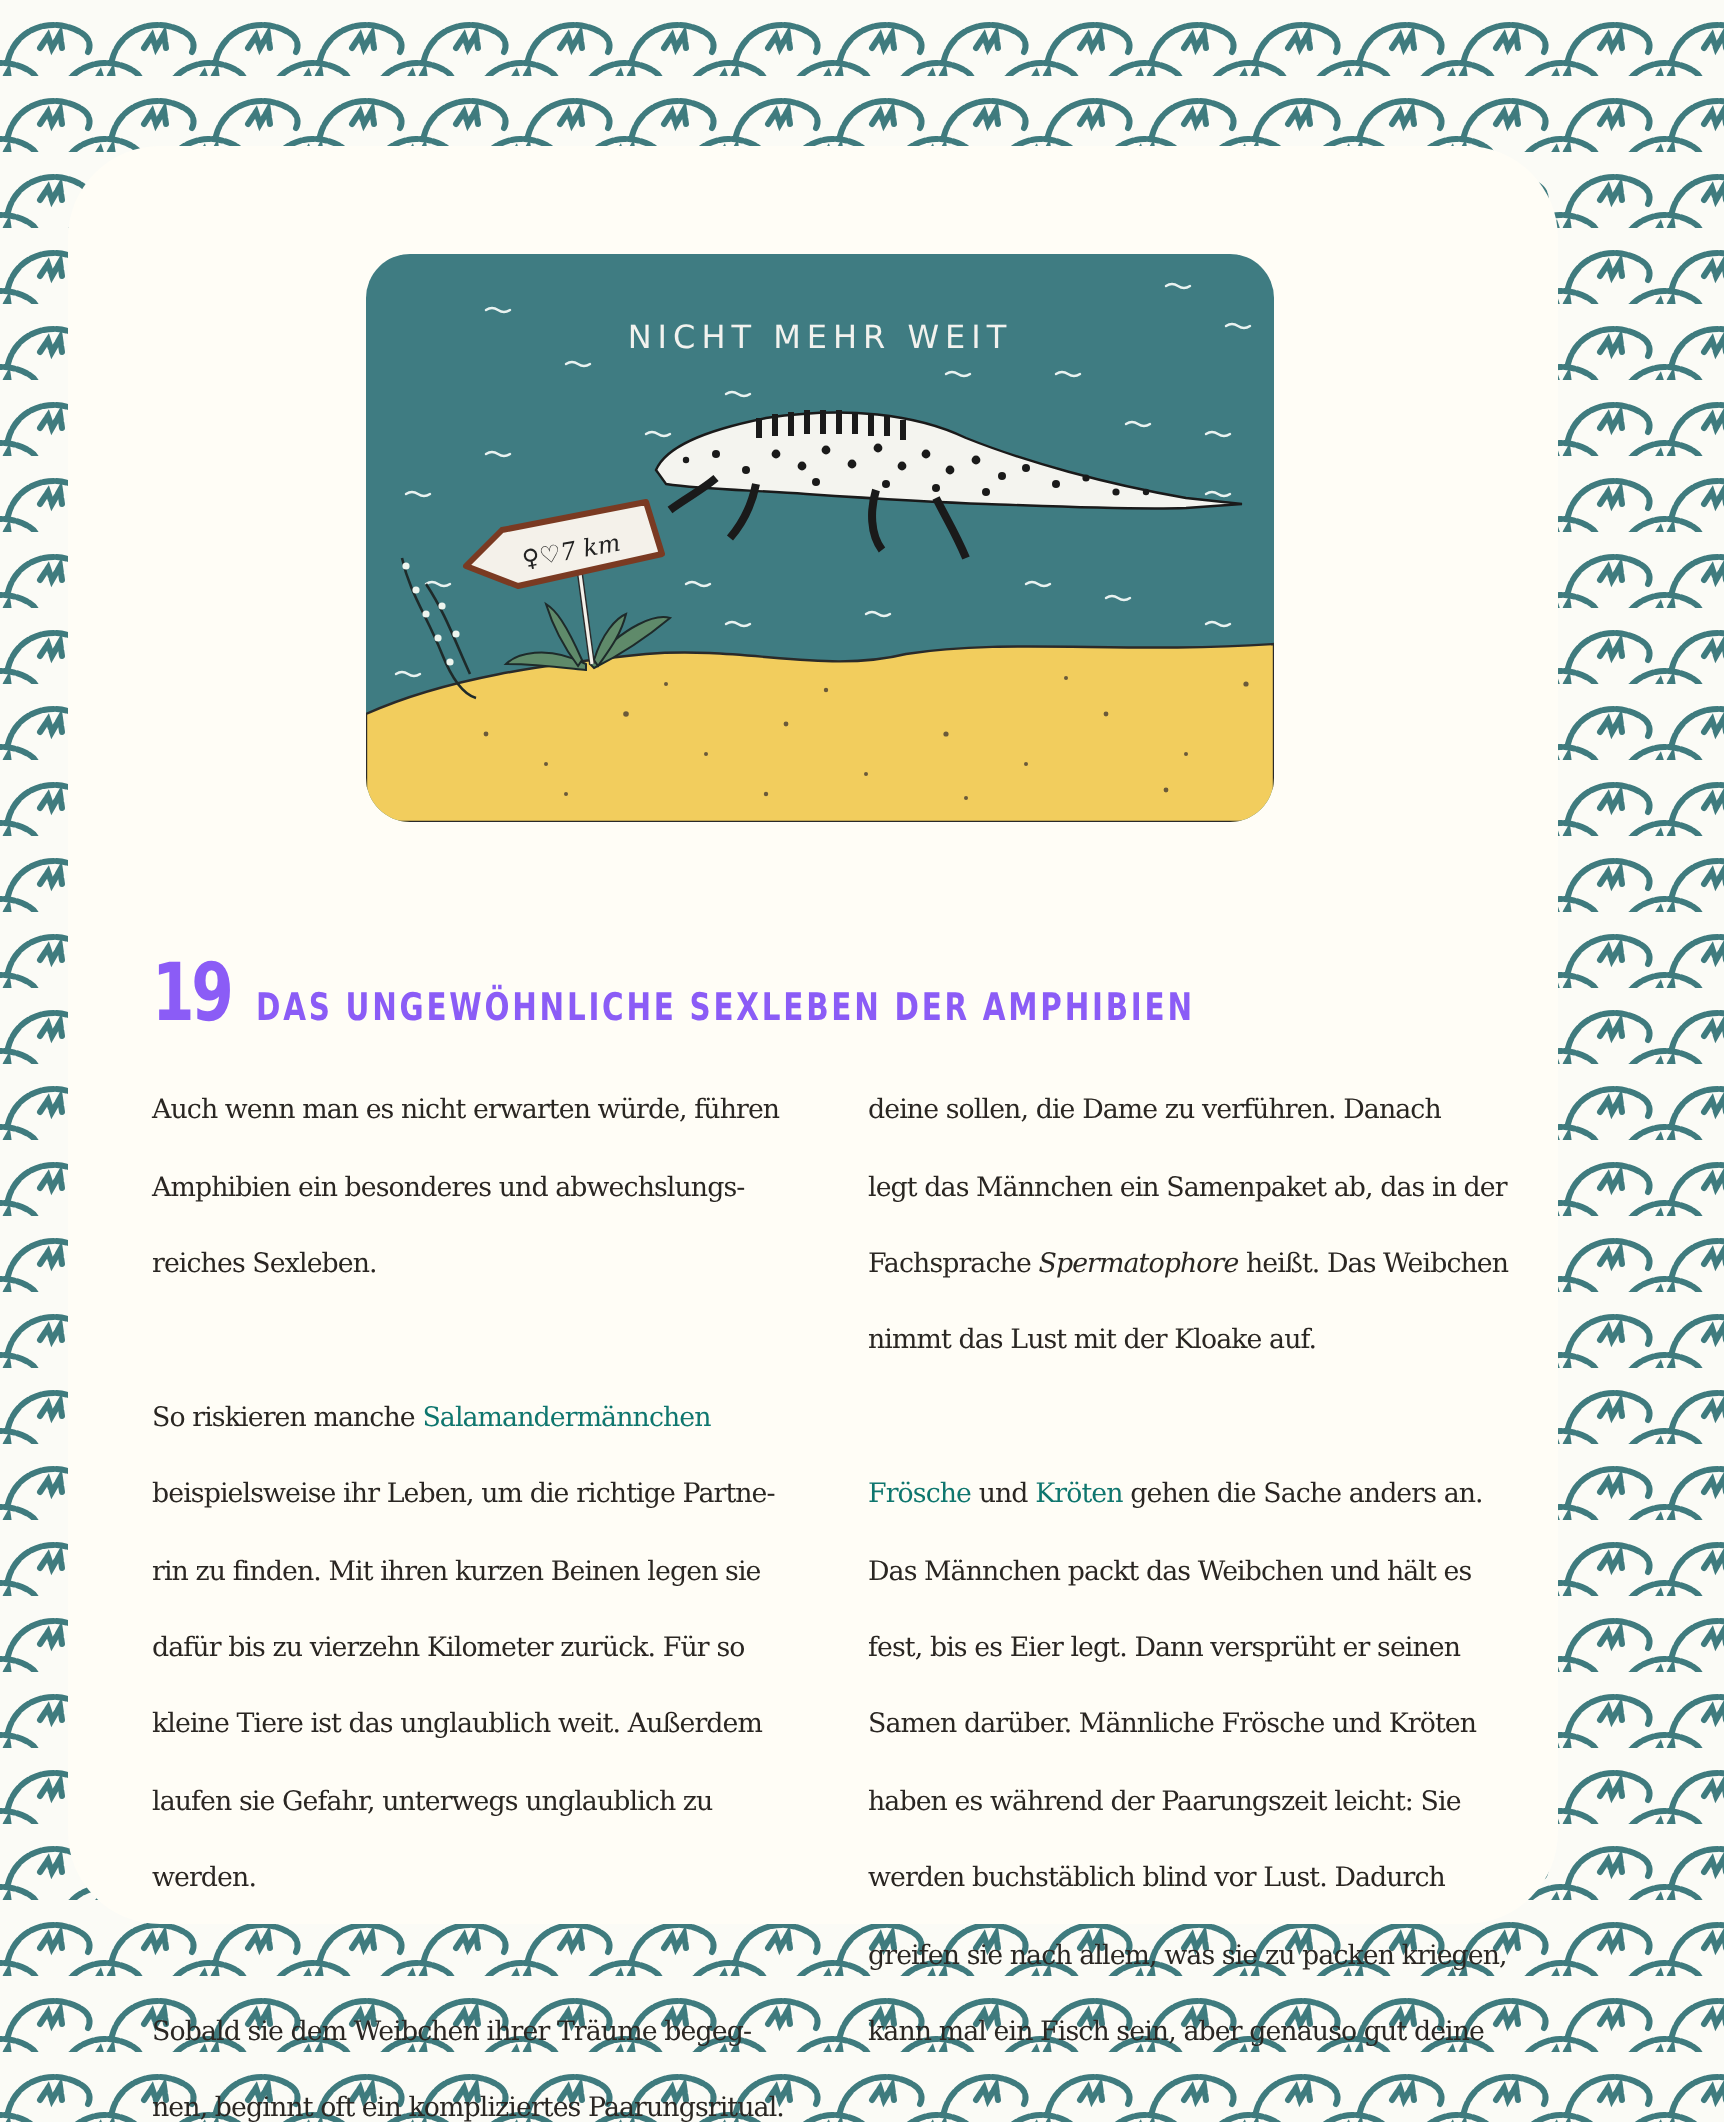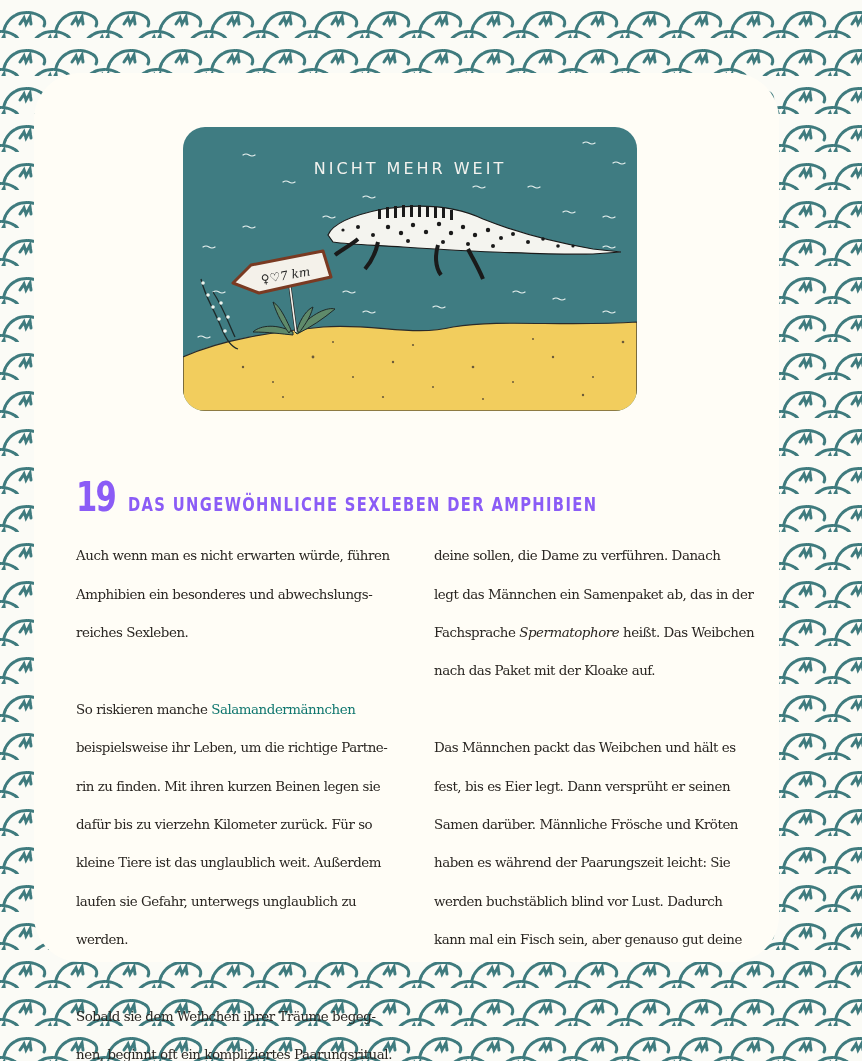--- a/index.html
+++ b/index.html
@@ -218,28 +218,30 @@
     
     
   </p>
 </div>
 
 <div class="col right">
   <p>
     <span class="ln">deine sollen, die Dame zu verführen. Danach</span>
     <span class="ln">legt das Männchen ein Samenpaket ab, das in der</span>
     <span class="ln"><span>Fachsprache </span><em>Spermatophore</em><span> heißt. Das Weibchen</span></span>
-    <span class="ln">nach das Paket mit der Kloake auf.</span>
-  </p>
-  <p>
+    <span class="ln">nimmt das Lust mit der Kloake auf.</span>
+  </p>
+  <p>
+    <span class="ln"><span class="hl">Frösche</span><span> und </span><span class="hl">Kröten</span><span> gehen die Sache anders an.</span></span>
     <span class="ln">Das Männchen packt das Weibchen und hält es</span>
     <span class="ln">fest, bis es Eier legt. Dann versprüht er seinen</span>
     <span class="ln">Samen darüber. Männliche Frösche und Kröten</span>
     <span class="ln">haben es während der Paarungszeit leicht: Sie</span>
     <span class="ln">werden buchstäblich blind vor Lust. Dadurch</span>
+    <span class="ln">greifen sie nach allem, was sie zu packen kriegen,</span>
     <span class="ln">kann mal ein Fisch sein, aber genauso gut deine</span>
     
     
     
     
     
     
   </p>
 </div>
 

